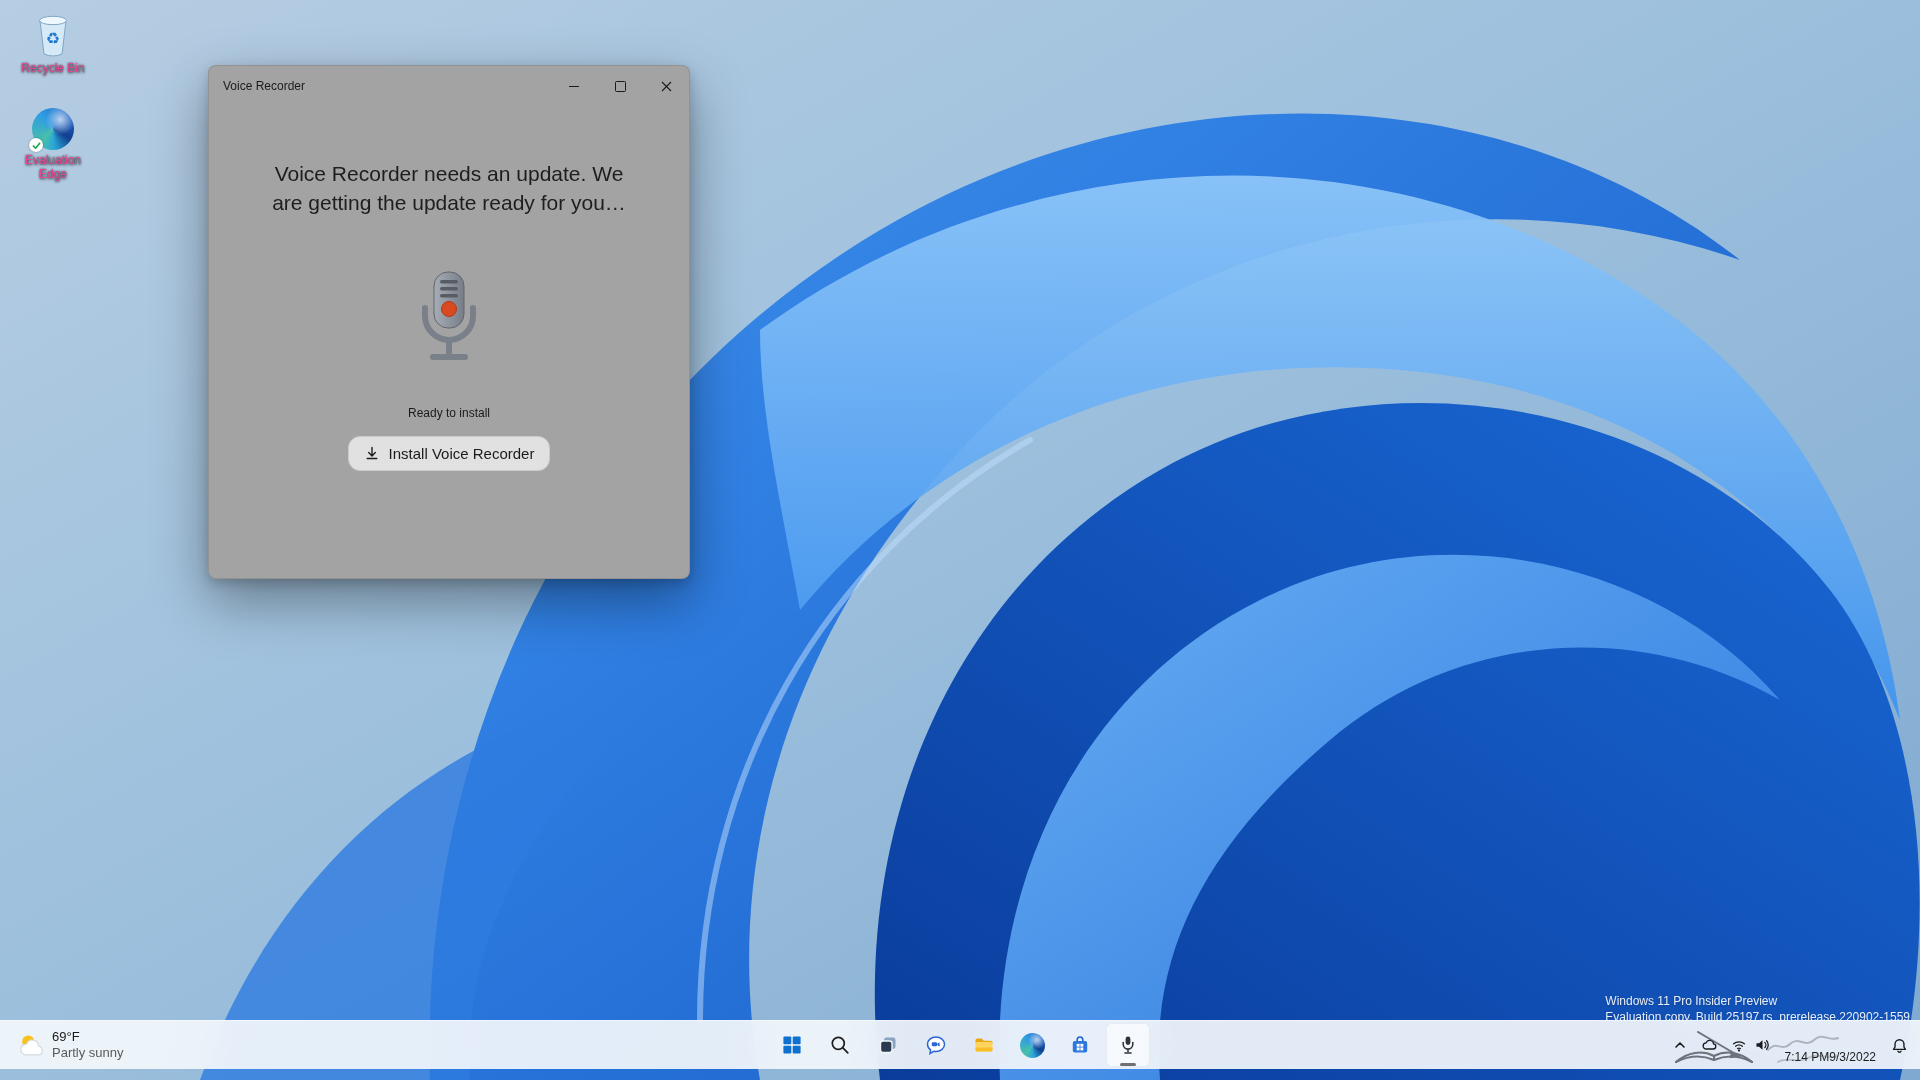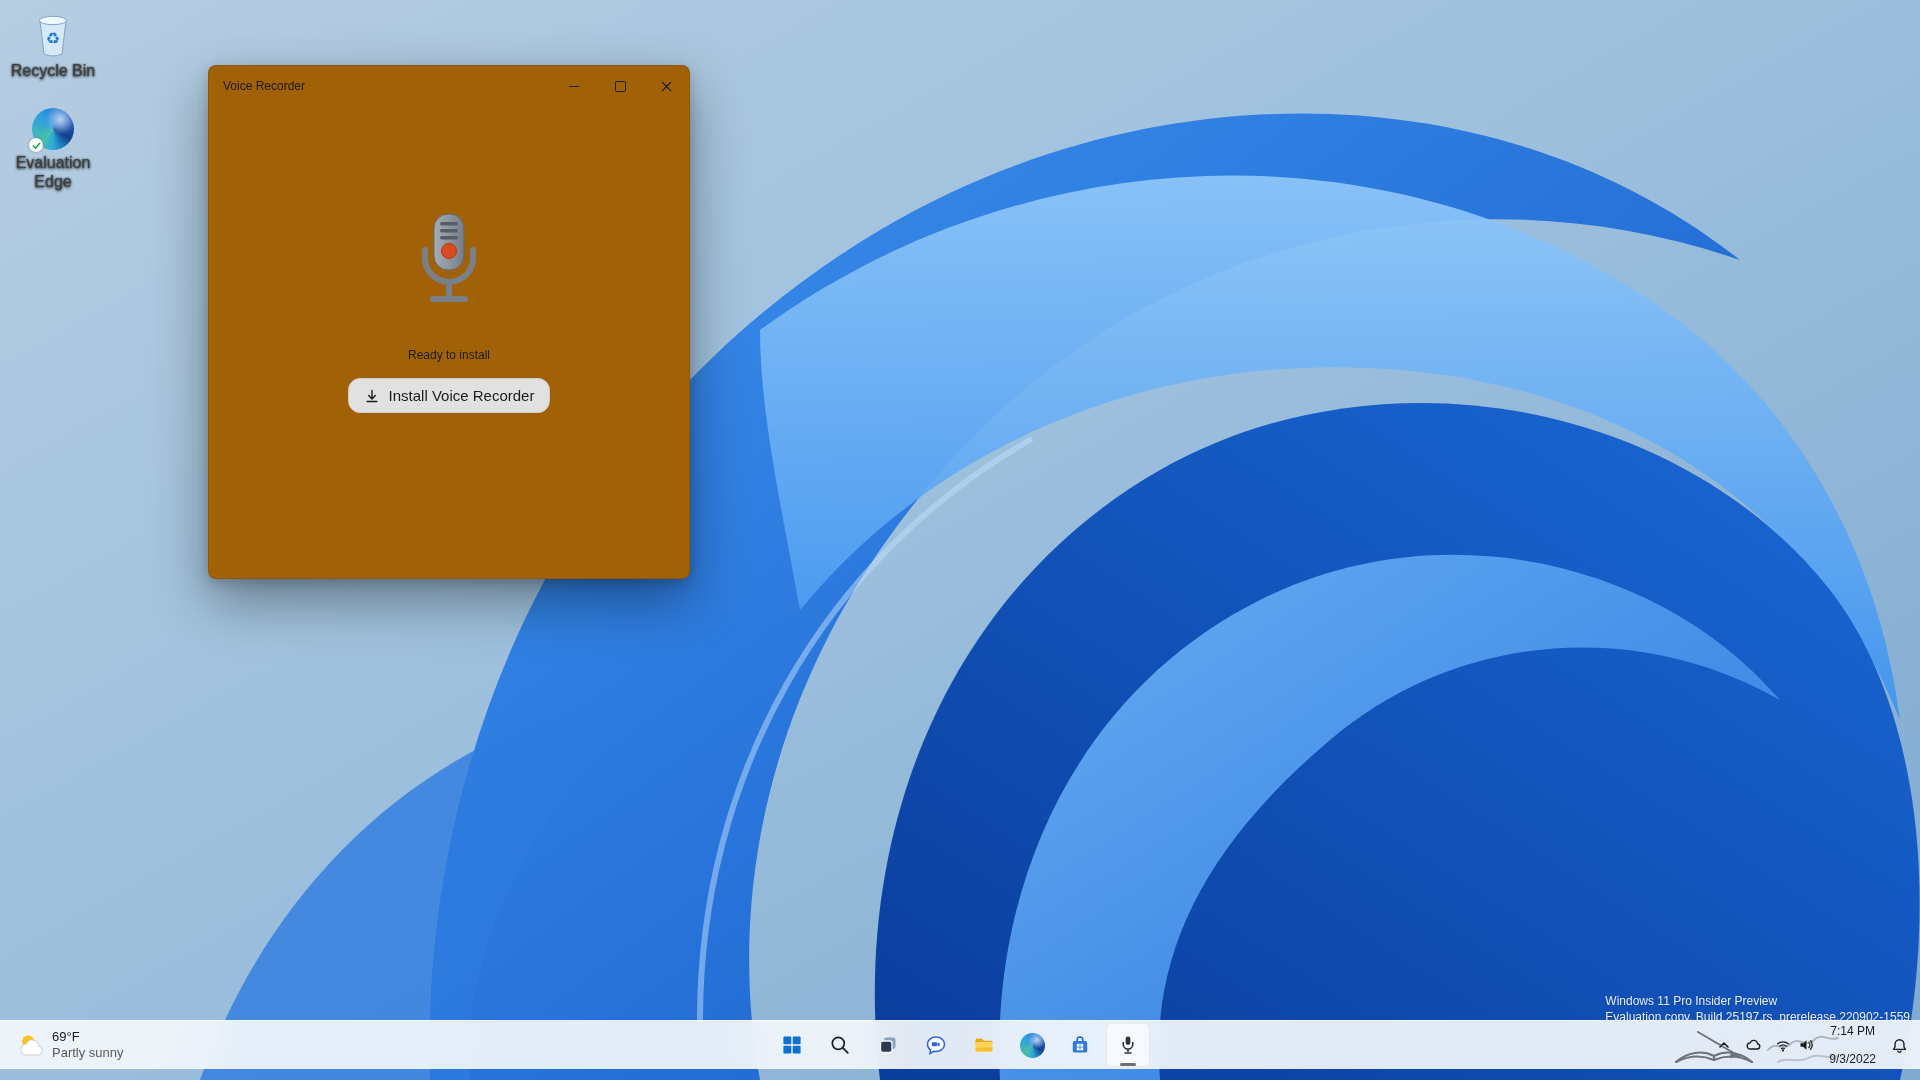--- a/index.html
+++ b/index.html
@@ -2,40 +2,40 @@
 <html><head>
 <meta charset="utf-8">
 <style>
   html,body{margin:0;padding:0;width:1920px;height:1080px;overflow:hidden;
     font-family:"Liberation Sans",sans-serif;cursor:default;}
   body{position:relative;background:linear-gradient(115deg,#b6cde2 0%,#9dc0dd 45%,#7fa9d0 100%);}
   .wallpaper{position:absolute;inset:0;z-index:0;display:block;}
 
   
   .desktop-icon{position:absolute;width:86px;display:flex;flex-direction:column;align-items:center;gap:3px;z-index:2;}
-  .desktop-icon .di-label{font-size:16px;color:#404040;text-align:center;line-height:1.2;
+  .desktop-icon .di-label{font-size:12px;color:#ec4899;text-align:center;line-height:1.2;
     text-shadow:0 1px 3px rgba(0,0,0,.8),0 0 2px rgba(0,0,0,.6);}
   .icon-recycle{left:10px;top:12px;}
   .icon-edge{left:10px;top:108px;}
   .edge-orb{border-radius:50%;position:relative;
     background:
       radial-gradient(circle at 68% 28%, rgba(255,255,255,.7) 0%, rgba(255,255,255,0) 36%),
       conic-gradient(from 220deg at 50% 50%, #49c0a8 0%, #2f9de2 28%, #1b63c8 52%, #11408f 72%, #2aa7d8 88%, #49c0a8 100%);}
   .edge-orb.large{width:42px;height:42px;}
   .edge-orb.small{width:25px;height:25px;}
   .edge-badge{position:absolute;left:-3px;bottom:-2px;width:14px;height:14px;border-radius:50%;
     background:#fff;display:flex;align-items:center;justify-content:center;box-shadow:0 0 2px rgba(0,0,0,.4);}
 
   
   .watermark{position:absolute;right:10px;bottom:55px;z-index:3;
     color:rgba(255,255,255,.9);font-size:12px;line-height:1.35;text-shadow:0 1px 2px rgba(0,0,0,.18);}
 
   
   .app-window{position:absolute;left:208px;top:65px;width:480px;height:512px;z-index:5;
-    background:#a16207;border-radius:8px;overflow:hidden;
+    background:#a3a3a3;border-radius:8px;overflow:hidden;
     border:1px solid rgba(0,0,0,.10);
     box-shadow:0 22px 55px rgba(0,0,0,.38),0 4px 12px rgba(0,0,0,.18);}
   .titlebar{height:40px;display:flex;align-items:stretch;}
   .window-title{flex:1;display:flex;align-items:center;padding-left:14px;font-size:12px;color:#1b1b1b;}
   .caption-buttons{display:flex;}
   .caption-btn{width:46px;display:flex;align-items:center;justify-content:center;cursor:pointer;}
   .min-glyph{width:10px;height:1px;background:#1b1b1b;}
   .max-glyph{width:9px;height:9px;border:1px solid #1b1b1b;border-radius:1.5px;}
   .window-body{display:flex;flex-direction:column;align-items:center;padding-top:54px;}
   .update-heading{width:372px;font-size:21px;color:#1e1e1e;text-align:center;line-height:1.38;}
@@ -144,20 +144,21 @@
       </div>
       <div class="caption-btn">
         <svg width="11" height="11" viewBox="0 0 11 11">
           <path d="M1 1 L10 10 M10 1 L1 10" stroke="#1b1b1b" stroke-width="1.1"></path>
         </svg>
       </div>
     </div>
   </div>
 
   <div class="window-body">
+    <div class="update-heading">Voice Recorder needs an update. We are getting the update ready for you…</div>
 
     <svg class="mic-illustration" width="92" height="100" viewBox="0 0 92 100">
       <defs>
         <linearGradient id="micBody" x1="0" y1="0" x2="1" y2="0">
           <stop offset="0" stop-color="#a7adb5"></stop>
             <stop offset=".5" stop-color="#8f959e"></stop>
             <stop offset="1" stop-color="#777d86"></stop>
         </linearGradient>
       </defs>
       <rect x="31" y="6" width="30" height="56" rx="14" fill="url(#micBody)" stroke="#61666d"></rect>
@@ -267,21 +268,21 @@
     <div class="tray-btn">
       <svg width="16" height="16" viewBox="0 0 16 16">
         <path d="M2.6 6.8 a8.3 8.3 0 0 1 10.8 0 M4.6 9.2 a5.4 5.4 0 0 1 6.8 0 M6.6 11.5 a2.6 2.6 0 0 1 2.8 0" fill="none" stroke="#1b1b1b" stroke-width="1.3" stroke-linecap="round"></path>
         <circle cx="8" cy="13.4" r="1.1" fill="#1b1b1b"></circle>
       </svg>
       <svg width="16" height="16" viewBox="0 0 16 16">
         <path d="M2.5 6.2 v3.6 h2.6 l3.4 2.9 V3.3 L5.1 6.2 Z" fill="#1b1b1b"></path>
         <path d="M10.8 5.4 a3.7 3.7 0 0 1 0 5.2 M12.6 3.8 a6.2 6.2 0 0 1 0 8.4" fill="none" stroke="#1b1b1b" stroke-width="1.3" stroke-linecap="round"></path>
       </svg>
     </div>
-    <div class="clock tray-btn" style="flex-direction:column;align-items:center;gap:12px;">
+    <div class="clock tray-btn" style="flex-direction:row;align-items:flex-end;gap:0;">
       <span>7:14 PM</span>
       <span>9/3/2022</span>
     </div>
     <div class="tray-btn">
       <svg width="17" height="17" viewBox="0 0 16 16">
         <path d="M8 2.6 a4.2 4.2 0 0 1 4.2 4.2 v2.6 l1.4 2.3 H2.4 l1.4 -2.3 V6.8 A4.2 4.2 0 0 1 8 2.6 Z" fill="none" stroke="#1b1b1b" stroke-width="1.3" stroke-linejoin="round"></path>
         <path d="M6.6 13.4 a1.5 1.5 0 0 0 2.8 0" fill="none" stroke="#1b1b1b" stroke-width="1.3" stroke-linecap="round"></path>
       </svg>
     </div>
   </div>

